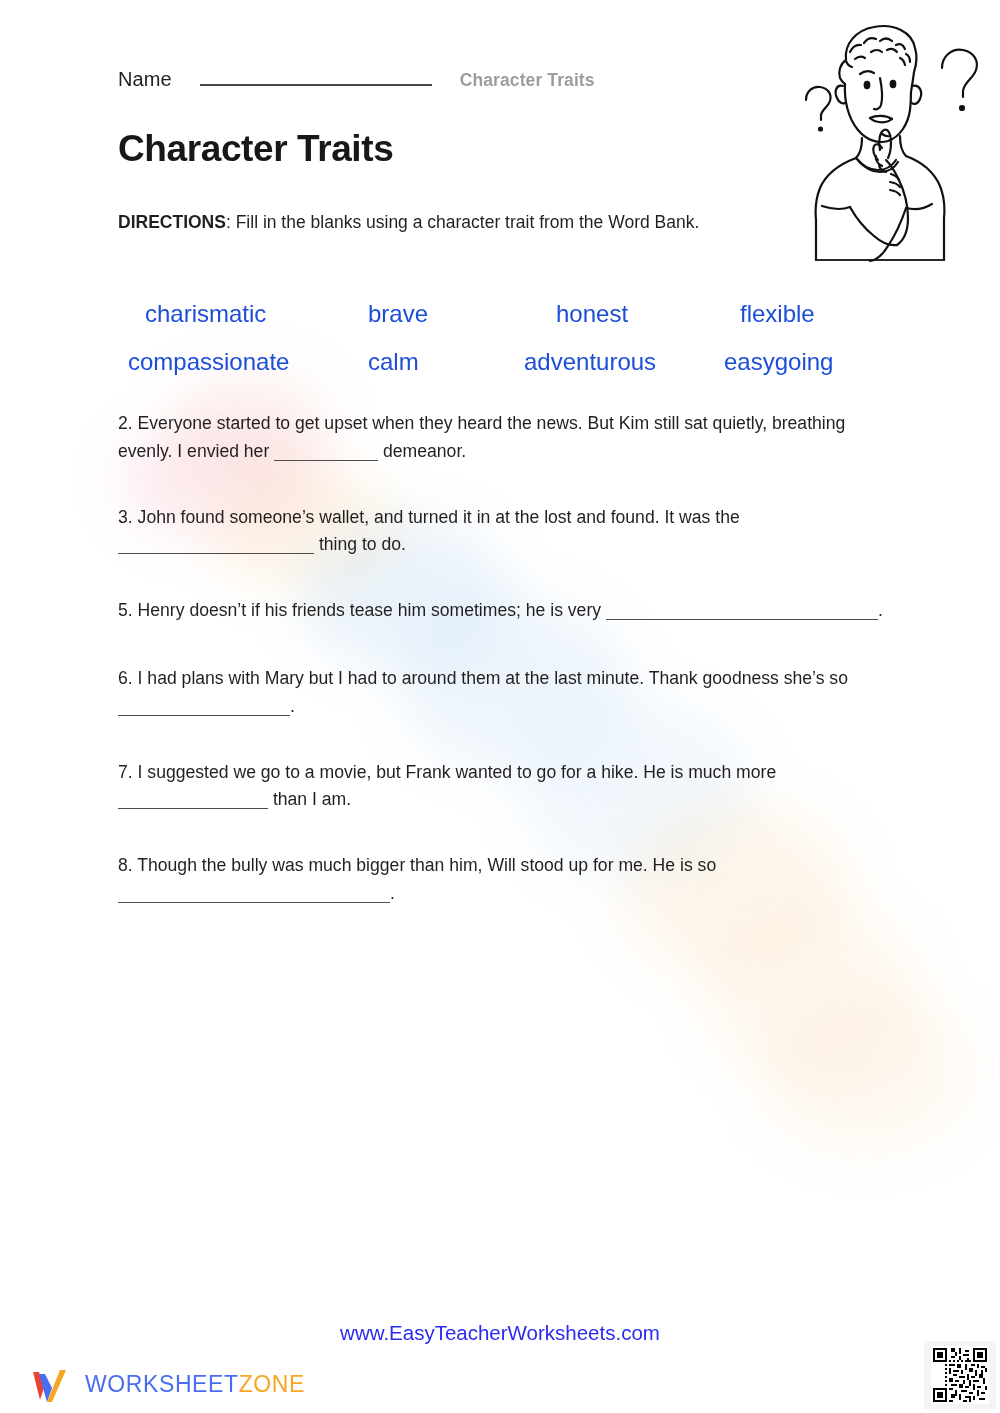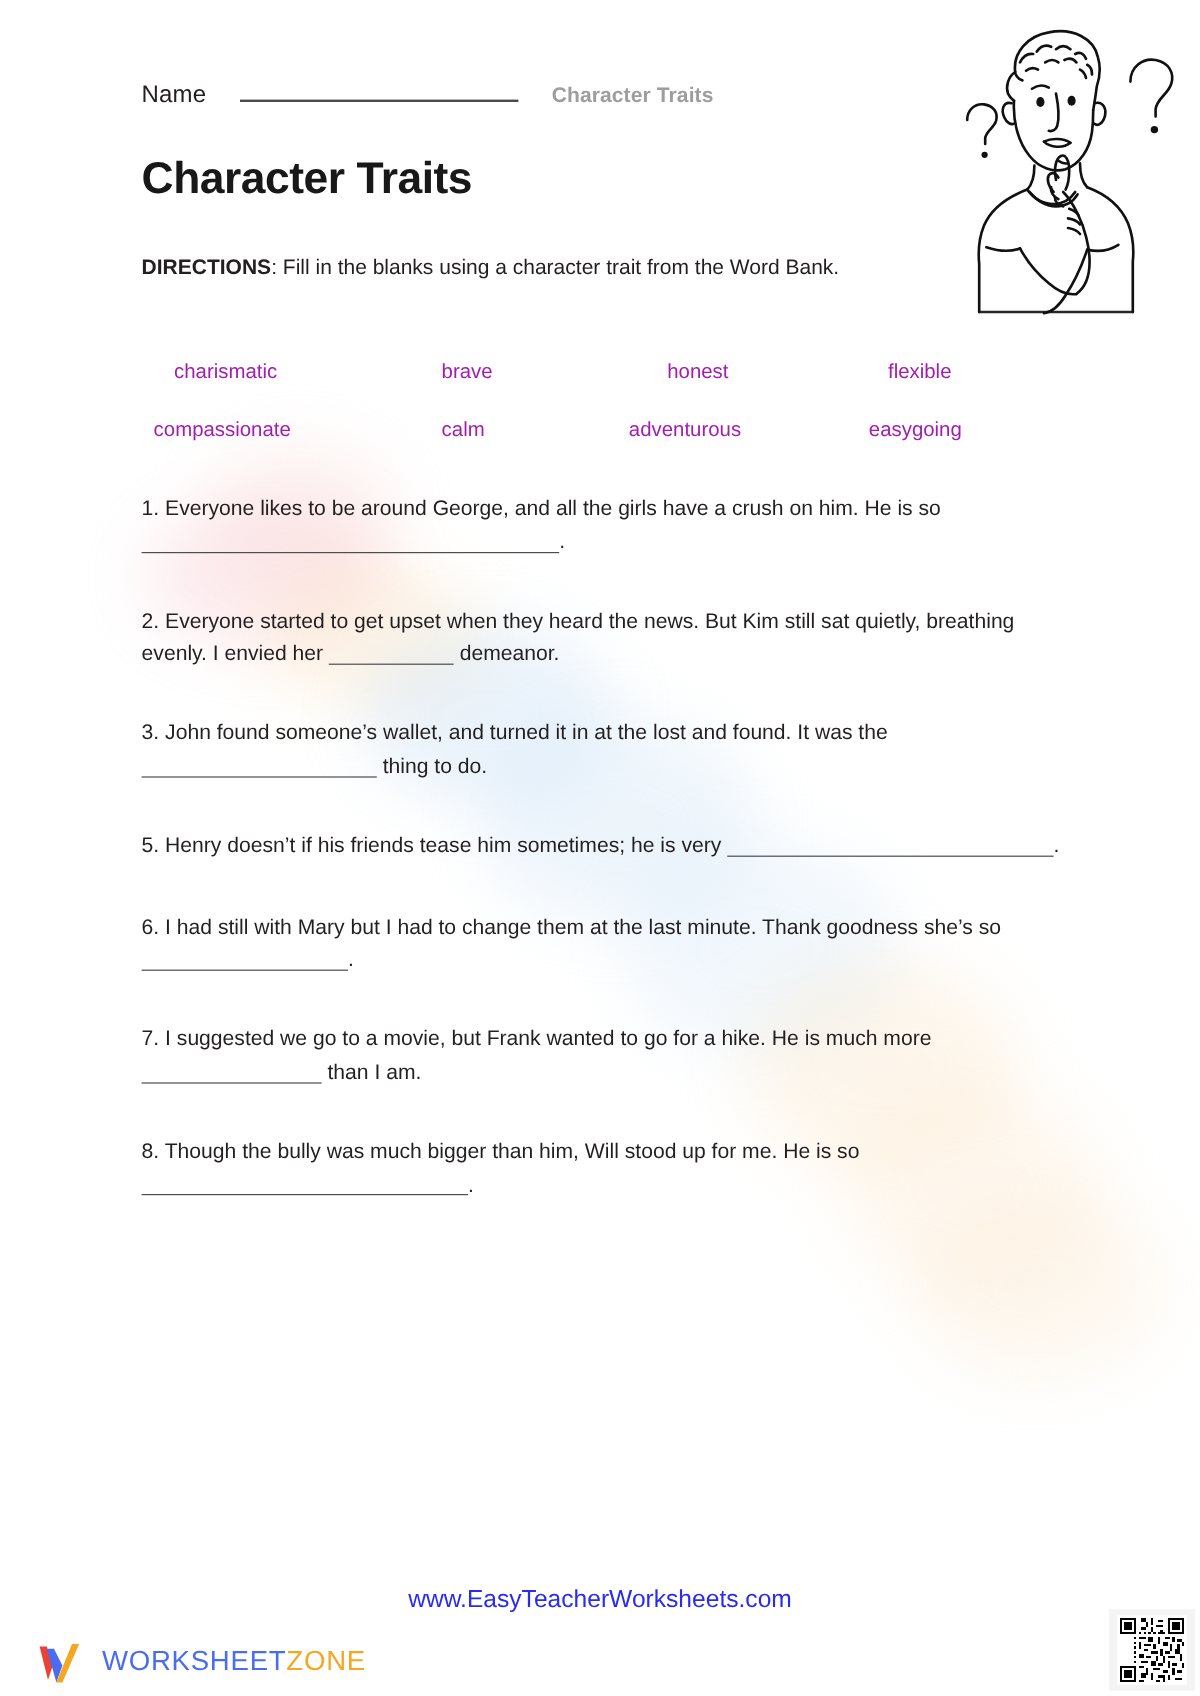--- a/index.html
+++ b/index.html
@@ -107,21 +107,21 @@
   .directions b { font-weight: bold; }
 
   
   .word-bank {
     position: absolute;
     left: 118px;
     top: 296px;
     width: 760px;
   }
 
-  .wb-abs { position: absolute; font-size: 17px; color: #a21caf; white-space: nowrap; }
+  .wb-abs { position: absolute; font-size: 24px; color: #1d4ed8; white-space: nowrap; }
 
   
   .questions {
     position: absolute;
     left: 118px;
     top: 410px;
     width: 768px;
   }
   .question {
     font-size: 17.6px;
@@ -244,44 +244,40 @@
     <span class="wb-abs" style="left:622px; top:4px;">flexible</span>
 
     <span class="wb-abs" style="left:10px;  top:52px;text-align:center;">compassionate</span>
     <span class="wb-abs" style="left:250px; top:52px;">calm</span>
     <span class="wb-abs" style="left:406px; top:52px;">adventurous</span>
     <span class="wb-abs" style="left:606px; top:52px;">easygoing</span>
   </div>
 
   <div class="questions">
 
-    <div class="question">
-      <span>1.</span>
-      <span>Everyone likes to be around George, and all the girls have a crush on him. He is so </span><span class="blank bw-huge"></span><span>.</span>
-    </div>
 
     <div class="question">
       <span>2.</span>
       <span>Everyone started to get upset when they heard the news. But Kim still sat quietly, breathing evenly. I envied her </span><span class="blank bw-small"></span><span> demeanor.</span>
     </div>
 
     <div class="question">
       <span>3.</span>
       <span>John found someone’s wallet, and turned it in at the lost and found. It was the </span><span class="blank bw-large"></span><span> thing to do.</span>
     </div>
 
 
     <div class="question q-tall">
       <span>5.</span>
       <span>Henry doesn’t if his friends tease him sometimes; he is very </span><span class="blank bw-xxl"></span><span>.</span>
     </div>
 
     <div class="question">
       <span>6.</span>
-      <span>I had still with Mary but I had to change them at the last minute. Thank goodness she’s so </span><span class="blank bw-med2"></span><span>.</span>
+      <span>I had plans with Mary but I had to around them at the last minute. Thank goodness she’s so </span><span class="blank bw-med2"></span><span>.</span>
     </div>
 
     <div class="question">
       <span>7.</span>
       <span>I suggested we go to a movie, but Frank wanted to go for a hike. He is much more </span><span class="blank bw-med"></span><span> than I am.</span>
     </div>
 
     <div class="question">
       <span>8.</span>
       <span>Though the bully was much bigger than him, Will stood up for me. He is so </span><span class="blank bw-xxl"></span><span>.</span>

